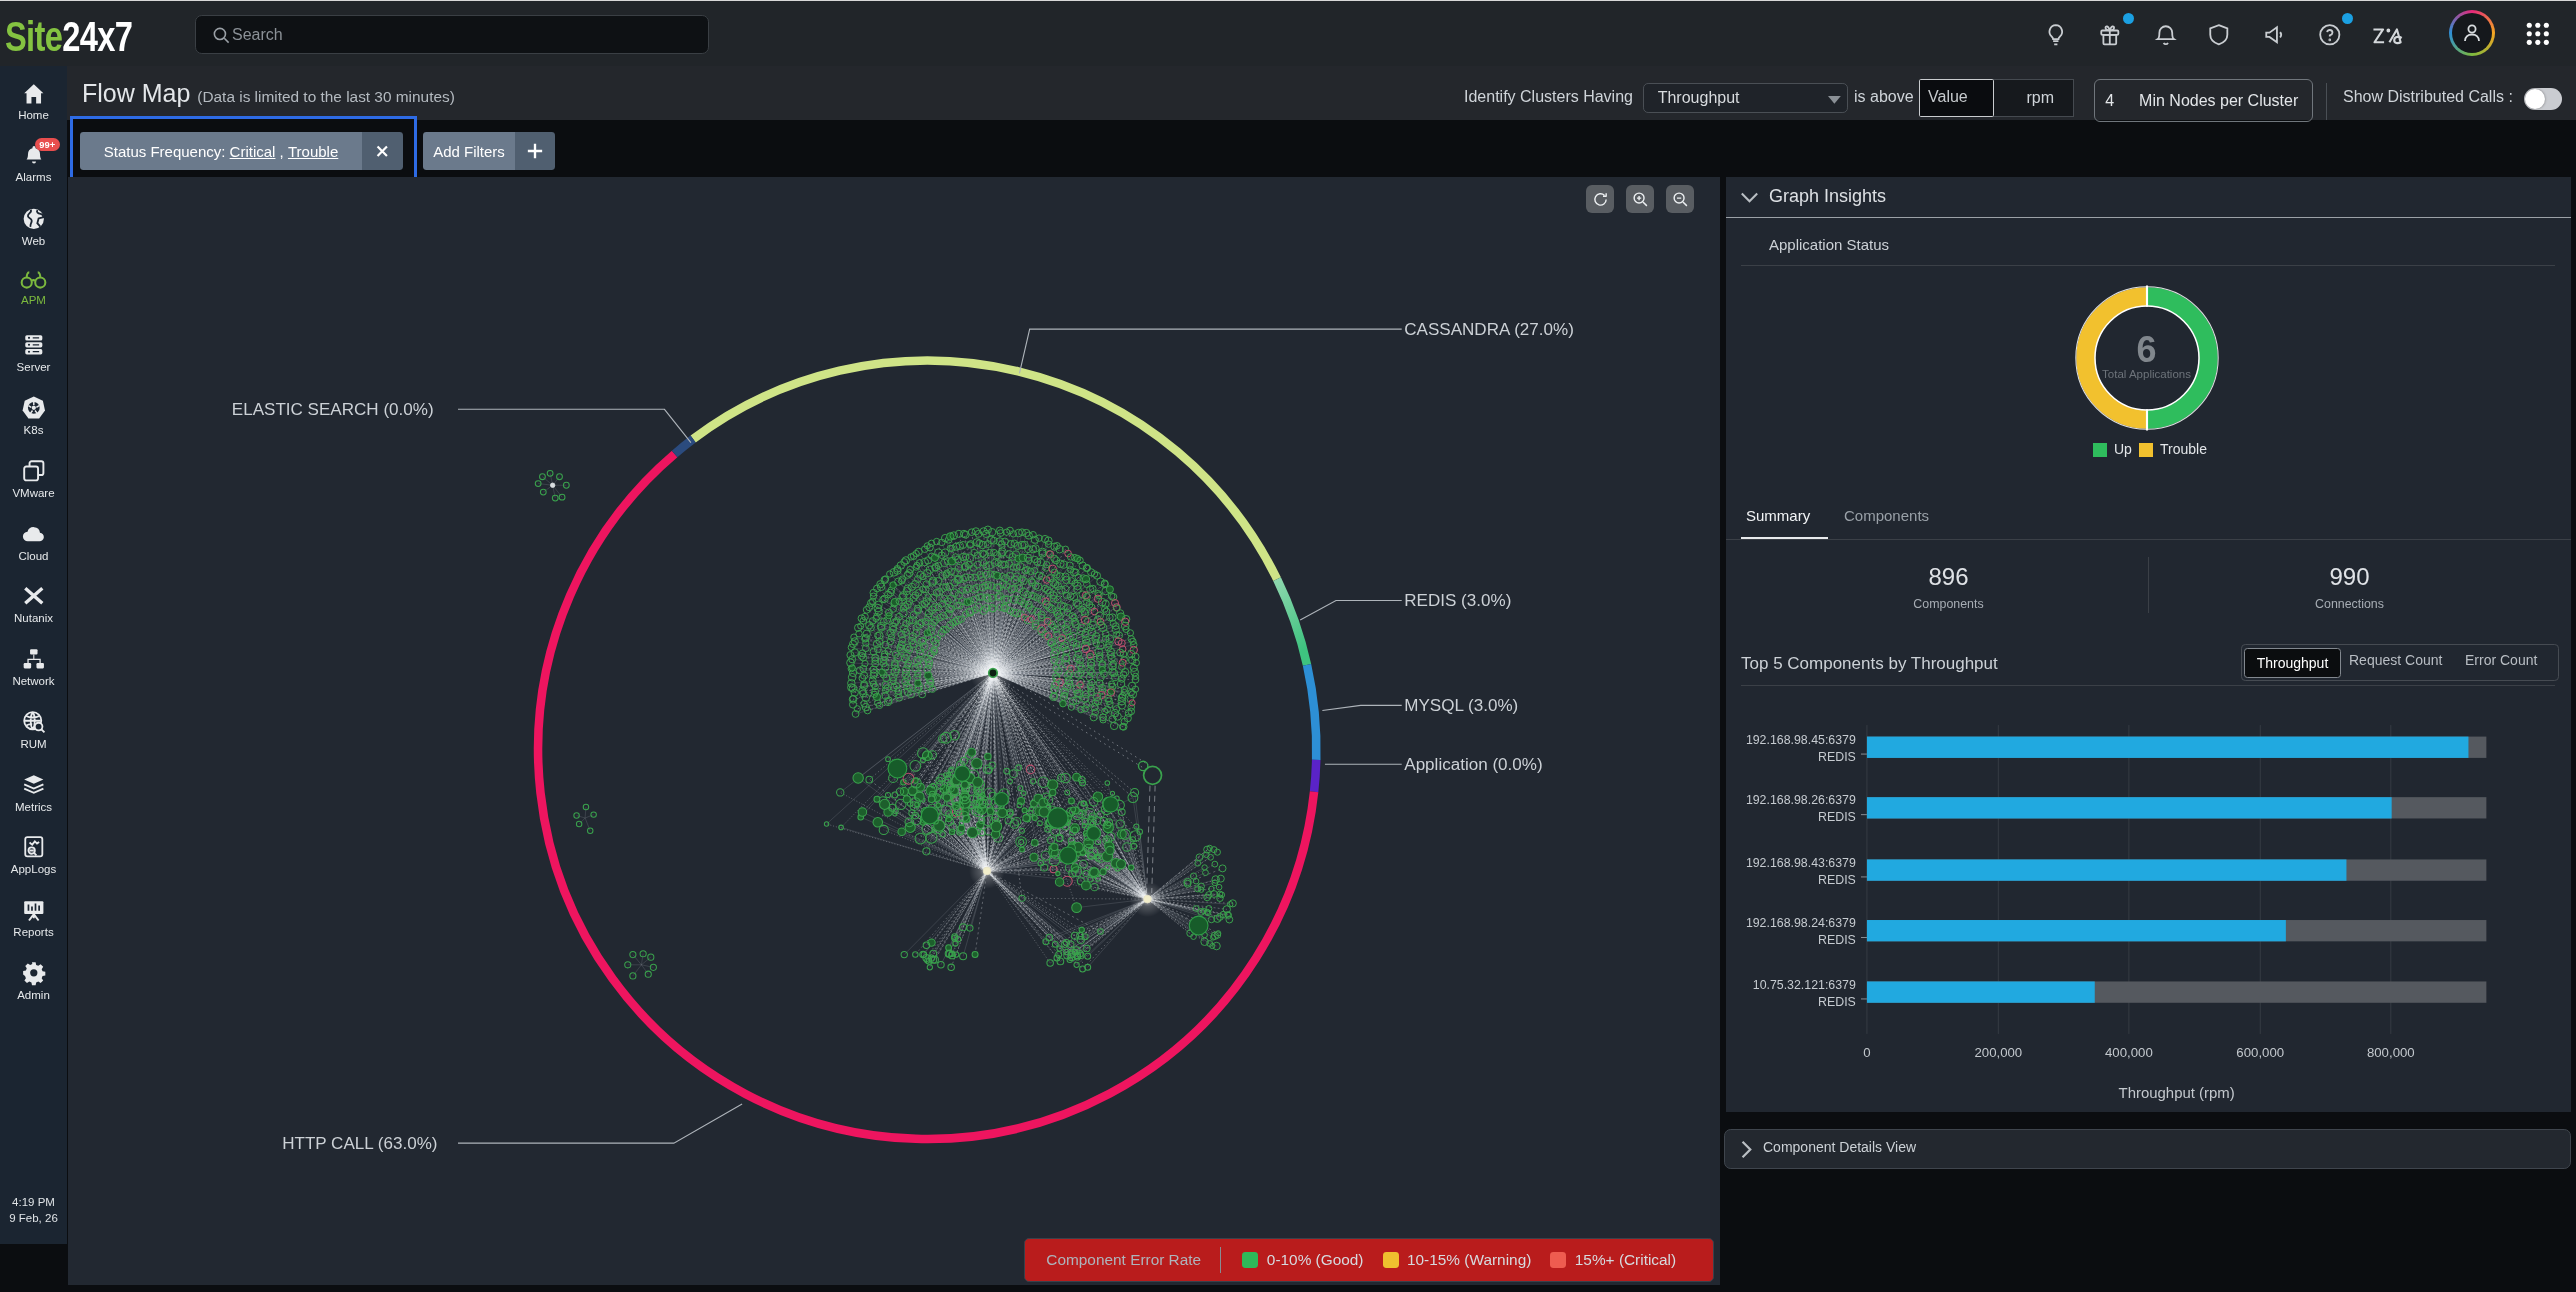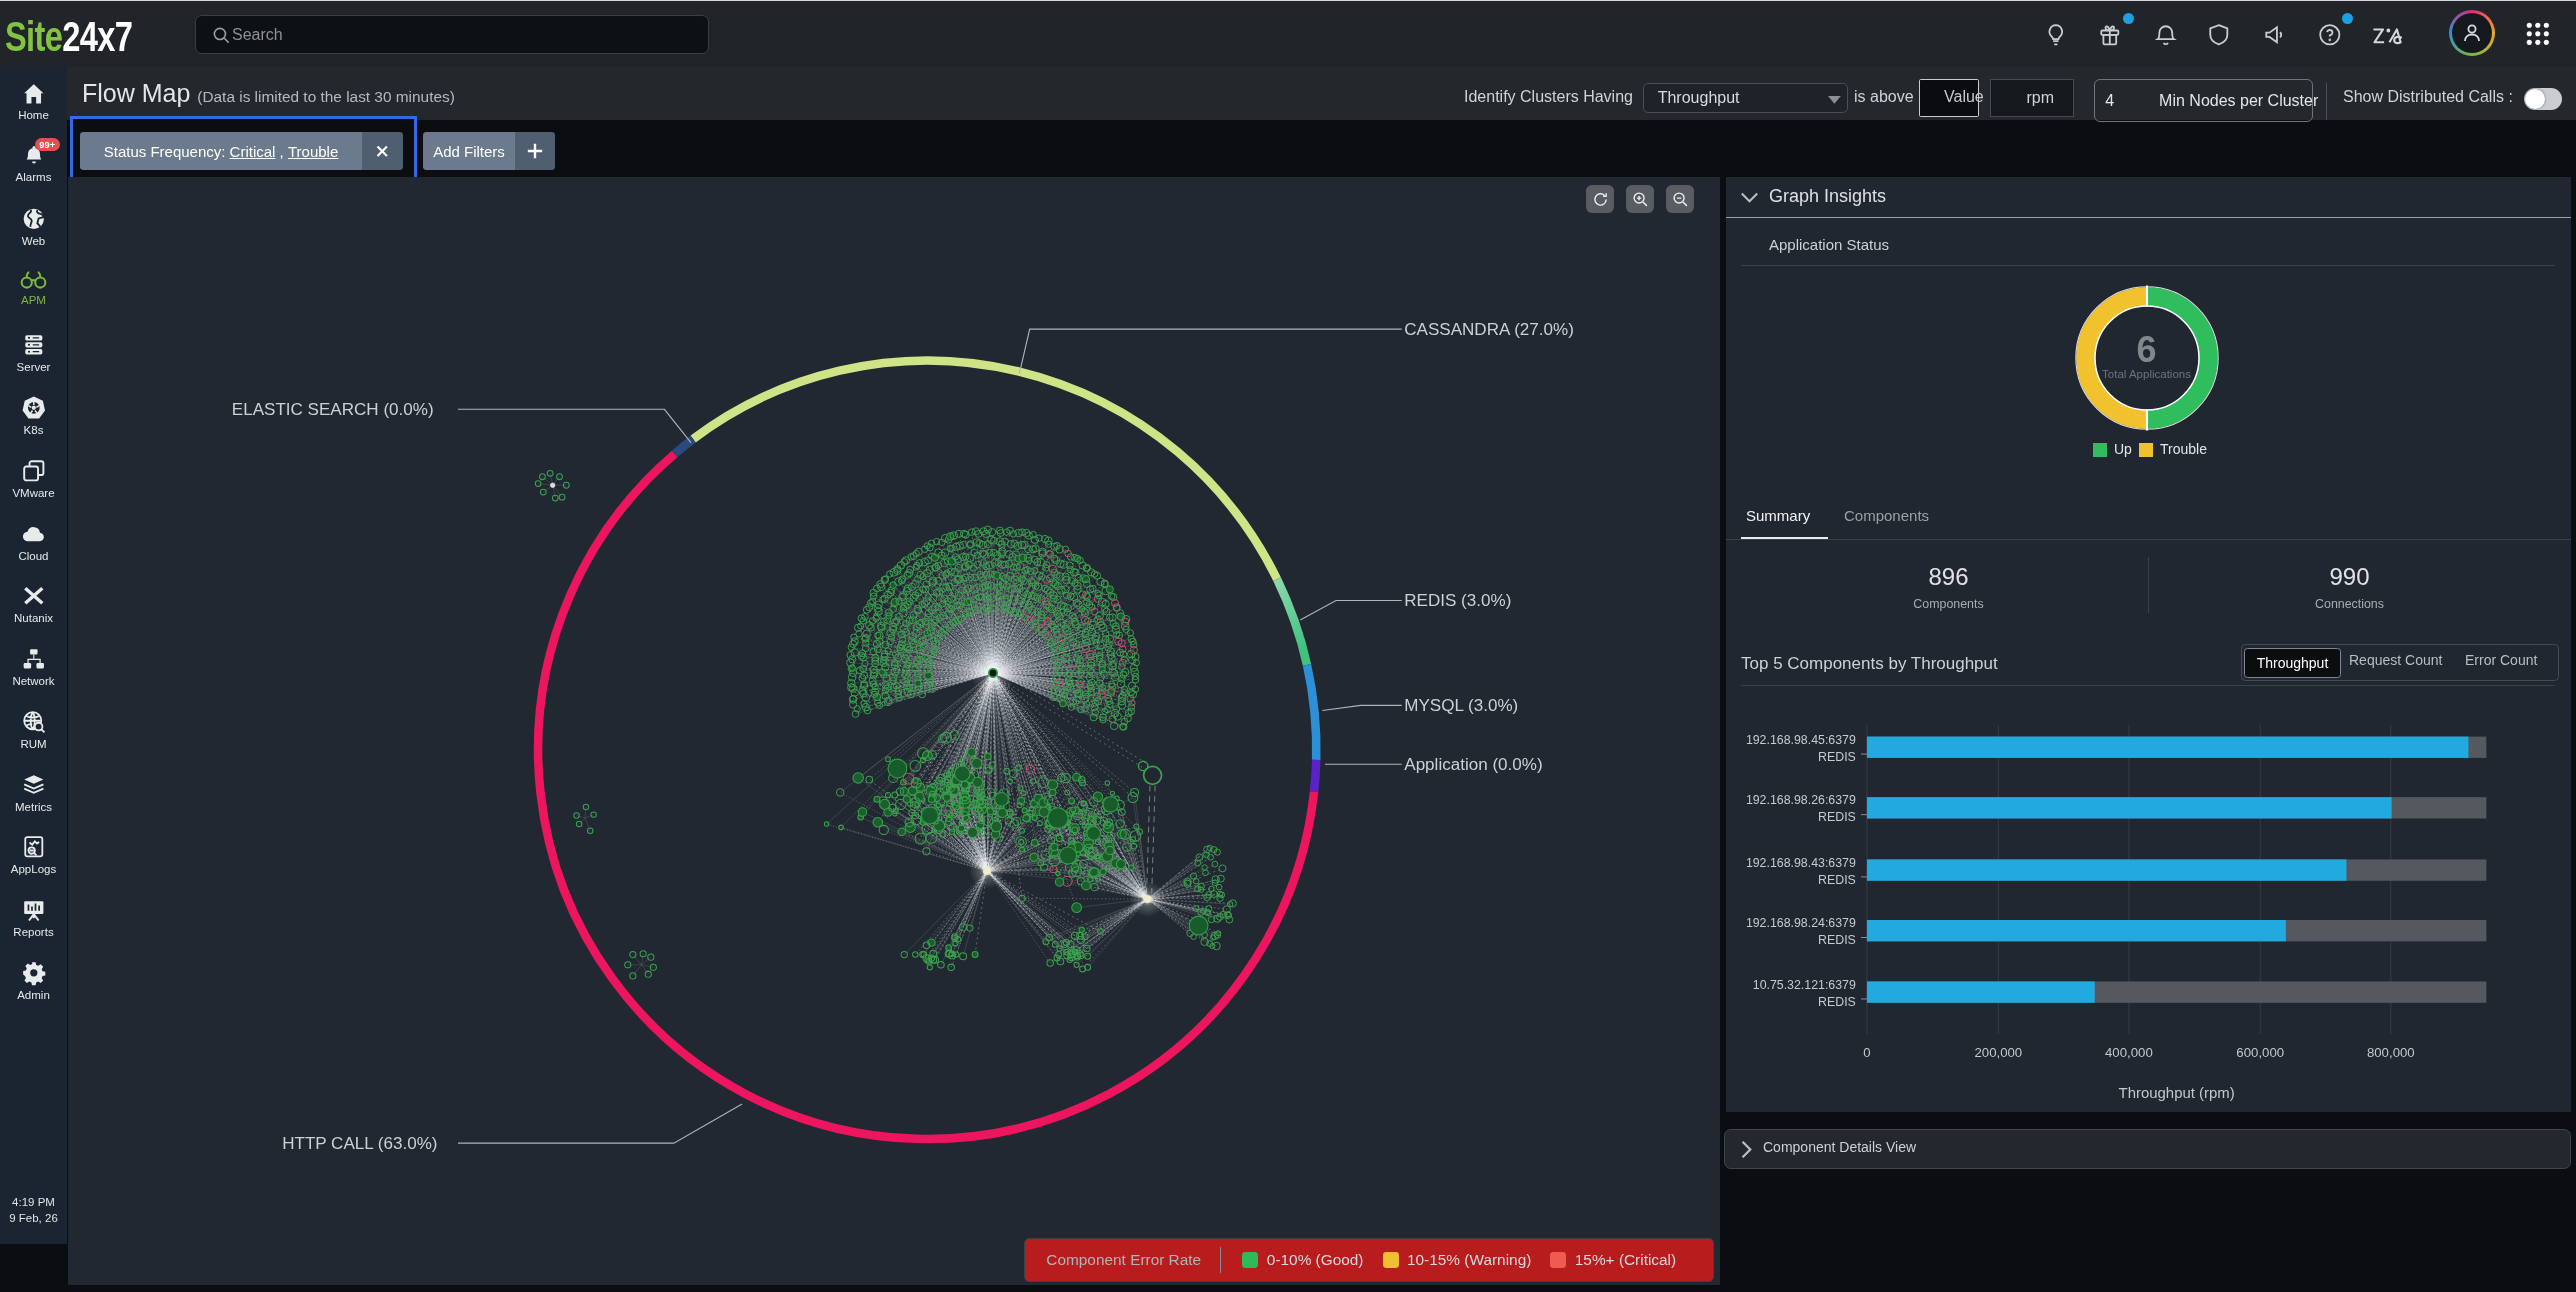--- a/index.html
+++ b/index.html
@@ -200,22 +200,22 @@
         <path d="M9.5 1v17M1 9.5h17"></path>
       </svg>
     </div>
 </div>
 <div class="abs" style="left:1464px;top:88px;font-size:16px;color:#cfd4d9">Identify Clusters Having</div>
 <div class="abs" style="left:1643px;top:83px;width:205px;height:30px;background:#1f2329;border:0.9px solid #4a4f55;border-radius:5.1px;color:#d8dbde;font-size:16px;line-height:28px;padding-left:13.7px">Throughput<svg style="position:absolute;left:184px;top:12px" width="12.8" height="7.7" viewBox="0 0 15 9" fill="#8a9096">
       <path d="M0 0h15L7.5 9z"></path>
     </svg></div>
 <div class="abs" style="left:1854px;top:88px;font-size:16px;color:#cfd4d9">is above</div>
 <div class="abs" style="left:1990px;top:79px;width:84px;height:38px;background:#16191d;border:0.9px solid #454a50;color:#cfd4d9;font-size:16px;line-height:36px;text-align:right;padding-right:19px;box-sizing:border-box">rpm</div>
-<div class="abs" style="left:1919px;top:79px;width:60px;height:38px;background:#0a0c0f;border:1.7px solid #c9cccf;border-radius:1.7px;color:#c6cacd;font-size:16px;line-height:34px;padding-left:24px">Value</div>
-<div class="abs" style="left:2094px;top:79px;width:219px;height:43px;border:0.9px solid #70767c;border-radius:6px;color:#e3e6e9;font-size:16px;line-height:41px;padding-left:10.2px">4<span style="margin-left:45px;white-space:nowrap">Min Nodes per Cluster</span></div>
+<div class="abs" style="left:1919px;top:79px;width:75px;height:38px;background:#0a0c0f;border:1.7px solid #c9cccf;border-radius:1.7px;color:#c6cacd;font-size:16px;line-height:34px;padding-left:8px">Value</div>
+<div class="abs" style="left:2094px;top:79px;width:219px;height:43px;border:0.9px solid #70767c;border-radius:6px;color:#e3e6e9;font-size:16px;line-height:41px;padding-left:10.2px">4<span style="margin-left:25px;white-space:nowrap">Min Nodes per Cluster</span></div>
 <div class="abs" style="left:2326px;top:83px;width:0.9px;height:37px;background:#4a4f55"></div>
 <div class="abs" style="left:2343px;top:88px;font-size:16px;color:#cfd4d9">Show Distributed Calls :</div>
 <div class="abs" style="left:2524px;top:88px;width:38px;height:22px;border-radius:11px;background:#caccd1">
     <div class="abs" style="left:0.9px;top:0.9px;width:20.5px;height:20.5px;border-radius:50%;background:#fff;box-shadow:0 0 2.6px rgba(0,0,0,.45)"></div>
   </div>
 
 <div id="map"></div>
 <svg width="1652" height="1108" viewBox="80 207 1936 1298" style="position:absolute;left:68px;top:177px">
 <path d="M1164 788L1093 807M1164 788L1091 799M1164 788L1088 791M1164 788L1089 775M1164 788L1087 771M1164 788L1095 761M1164 788L1097 754M1164 788L1095 750M1164 788L1099 747M1164 788L1106 737M1164 788L1109 737M1164 788L1120 728M1164 788L1127 725M1164 788L1132 719M1164 788L1137 716M1164 788L1143 714M1164 788L1153 715M1164 788L1156 712M1164 788L1173 711M1164 788L1177 711M1164 788L1178 712M1164 788L1188 717M1164 788L1192 718M1164 788L1197 719M1164 788L1205 726M1164 788L1209 725M1164 788L1221 739M1164 788L1225 743M1164 788L1233 752M1164 788L1232 753M1164 788L1236 757M1164 788L1238 762M1164 788L1236 766M1164 788L1241 775M1164 788L1238 792M1164 788L1239 795M1164 788L1242 799M1164 788L1237 802M1164 788L1236 807M1164 788L1236 815M1164 788L1076 800M1164 788L1075 793M1164 788L1073 783M1164 788L1077 780M1164 788L1078 772M1164 788L1079 765M1164 788L1078 760M1164 788L1082 750M1164 788L1087 741M1164 788L1097 726M1164 788L1102 723M1164 788L1112 719M1164 788L1115 713M1164 788L1125 709M1164 788L1128 704M1164 788L1134 705M1164 788L1137 704M1164 788L1142 702M1164 788L1151 699M1164 788L1157 699M1164 788L1163 700M1164 788L1170 699M1164 788L1178 702M1164 788L1181 702M1164 788L1194 702M1164 788L1206 708M1164 788L1206 711M1164 788L1210 714M1164 788L1216 716M1164 788L1221 720M1164 788L1221 723M1164 788L1228 727M1164 788L1228 728M1164 788L1233 731M1164 788L1235 734M1164 788L1238 737M1164 788L1239 743M1164 788L1248 756M1164 788L1249 770M1164 788L1255 783M1164 788L1252 791M1164 788L1251 804M1164 788L1068 813M1164 788L1064 810M1164 788L1066 805M1164 788L1061 798M1164 788L1062 790M1164 788L1063 767M1164 788L1064 758M1164 788L1080 729M1164 788L1085 728M1164 788L1088 723M1164 788L1089 718M1164 788L1093 714M1164 788L1100 711M1164 788L1107 701M1164 788L1111 704M1164 788L1115 701M1164 788L1119 694M1164 788L1124 697M1164 788L1133 691M1164 788L1135 689M1164 788L1145 688M1164 788L1155 686M1164 788L1158 685M1164 788L1169 688M1164 788L1180 686M1164 788L1189 689M1164 788L1195 689M1164 788L1204 696M1164 788L1209 697M1164 788L1221 702M1164 788L1226 704M1164 788L1227 708M1164 788L1239 716M1164 788L1240 719M1164 788L1242 722M1164 788L1244 729M1164 788L1251 731M1164 788L1249 736M1164 788L1251 739M1164 788L1264 766M1164 788L1262 771M1164 788L1266 773M1164 788L1264 790M1164 788L1262 807M1164 788L1265 812M1164 788L1263 812M1164 788L1262 820M1164 788L1258 821M1164 788L1256 828M1164 788L1054 817M1164 788L1053 809M1164 788L1051 803M1164 788L1049 787M1164 788L1049 776M1164 788L1050 766M1164 788L1057 755M1164 788L1058 749M1164 788L1057 743M1164 788L1060 736M1164 788L1062 730M1164 788L1066 727M1164 788L1070 726M1164 788L1076 715M1164 788L1076 713M1164 788L1081 708M1164 788L1088 699M1164 788L1094 700M1164 788L1098 694M1164 788L1106 688M1164 788L1109 687M1164 788L1123 679M1164 788L1124 678M1164 788L1138 676M1164 788L1151 676M1164 788L1156 673M1164 788L1161 672M1164 788L1166 673M1164 788L1169 674M1164 788L1179 677M1164 788L1198 678M1164 788L1214 686M1164 788L1225 689M1164 788L1228 691M1164 788L1235 701M1164 788L1244 709M1164 788L1247 710M1164 788L1268 735M1164 788L1272 743M1164 788L1274 752M1164 788L1272 756M1164 788L1279 776M1164 788L1278 785M1164 788L1280 788M1164 788L1277 793M1164 788L1278 803M1164 788L1279 811M1164 788L1272 830M1164 788L1041 822M1164 788L1038 815M1164 788L1038 808M1164 788L1040 806M1164 788L1038 802M1164 788L1039 794M1164 788L1034 787M1164 788L1036 773M1164 788L1037 769M1164 788L1038 755M1164 788L1045 746M1164 788L1044 741M1164 788L1047 737M1164 788L1047 734M1164 788L1049 729M1164 788L1054 722M1164 788L1061 710M1164 788L1064 708M1164 788L1066 704M1164 788L1071 700M1164 788L1105 674M1164 788L1124 665M1164 788L1132 663M1164 788L1136 661M1164 788L1141 665M1164 788L1146 661M1164 788L1156 663M1164 788L1166 659M1164 788L1175 661M1164 788L1178 661M1164 788L1183 660M1164 788L1192 664M1164 788L1196 663M1164 788L1204 667M1164 788L1218 674M1164 788L1221 675M1164 788L1237 684M1164 788L1250 697M1164 788L1262 706M1164 788L1264 708M1164 788L1275 727M1164 788L1280 740M1164 788L1284 748M1164 788L1290 756M1164 788L1292 777M1164 788L1292 779M1164 788L1292 784M1164 788L1290 793M1164 788L1289 800M1164 788L1286 816M1164 788L1287 821M1164 788L1283 828M1164 788L1284 834M1164 788L1282 840M1164 788L1031 826M1164 788L1028 816M1164 788L1026 810M1164 788L1023 797M1164 788L1026 773M1164 788L1026 770M1164 788L1029 744M1164 788L1033 735M1164 788L1033 733M1164 788L1042 717M1164 788L1047 713M1164 788L1048 707M1164 788L1049 705M1164 788L1054 704M1164 788L1058 699M1164 788L1064 689M1164 788L1073 684M1164 788L1076 678M1164 788L1082 675M1164 788L1087 671M1164 788L1090 667M1164 788L1096 665M1164 788L1116 657M1164 788L1123 655M1164 788L1137 653M1164 788L1142 647M1164 788L1146 650M1164 788L1160 647M1164 788L1165 647M1164 788L1183 649M1164 788L1191 649M1164 788L1206 656M1164 788L1213 655M1164 788L1220 658M1164 788L1234 666M1164 788L1249 675M1164 788L1250 679M1164 788L1256 680M1164 788L1260 683M1164 788L1263 686M1164 788L1269 696M1164 788L1280 711M1164 788L1283 716M1164 788L1289 721M1164 788L1290 728M1164 788L1296 748M1164 788L1305 777M1164 788L1304 780M1164 788L1304 787M1164 788L1306 788M1164 788L1307 793M1164 788L1303 801M1164 788L1304 804M1164 788L1303 809M1164 788L1300 821M1164 788L1301 825M1164 788L1293 840M1164 788L1293 843M1164 788L1013 803M1164 788L1013 801M1164 788L1008 785M1164 788L1012 783M1164 788L1014 777M1164 788L1015 759M1164 788L1015 753M1164 788L1015 747M1164 788L1021 735M1164 788L1023 727M1164 788L1027 724M1164 788L1037 701M1164 788L1041 696M1164 788L1044 694M1164 788L1045 691M1164 788L1047 685M1164 788L1053 681M1164 788L1057 680M1164 788L1058 678M1164 788L1064 673M1164 788L1066 671M1164 788L1067 667M1164 788L1074 664M1164 788L1084 658M1164 788L1100 647M1164 788L1104 650M1164 788L1108 647M1164 788L1121 640M1164 788L1125 639M1164 788L1137 638M1164 788L1148 636M1164 788L1152 638M1164 788L1162 632M1164 788L1174 637M1164 788L1185 637M1164 788L1189 636M1164 788L1193 639M1164 788L1205 643M1164 788L1211 643M1164 788L1230 648M1164 788L1238 656M1164 788L1243 660M1164 788L1247 661M1164 788L1254 662M1164 788L1255 667M1164 788L1259 670M1164 788L1270 677M1164 788L1274 684M1164 788L1278 690M1164 788L1281 689M1164 788L1288 697M1164 788L1287 701M1164 788L1295 713M1164 788L1301 723M1164 788L1305 730M1164 788L1308 733M1164 788L1309 743M1164 788L1311 751M1164 788L1315 753M1164 788L1313 764M1164 788L1316 776M1164 788L1319 787M1164 788L1315 795M1164 788L1318 811M1164 788L1315 826M1164 788L1307 835M1164 788L1003 836M1164 788L998 800M1164 788L1000 788M1164 788L997 776M1164 788L999 772M1164 788L997 767M1164 788L1002 764M1164 788L998 758M1164 788L1002 751M1164 788L1001 746M1164 788L1006 735M1164 788L1012 727M1164 788L1014 722M1164 788L1023 704M1164 788L1024 698M1164 788L1032 684M1164 788L1037 679M1164 788L1043 672M1164 788L1048 670M1164 788L1052 666M1164 788L1060 658M1164 788L1068 652M1164 788L1071 651M1164 788L1084 643M1164 788L1092 636M1164 788L1104 635M1164 788L1108 630M1164 788L1112 632M1164 788L1144 622M1164 788L1156 625M1164 788L1163 623M1164 788L1172 621M1164 788L1188 625M1164 788L1194 624M1164 788L1198 623M1164 788L1203 624M1164 788L1225 631M1164 788L1229 633M1164 788L1239 639M1164 788L1255 652M1164 788L1260 653M1164 788L1274 665M1164 788L1279 670M1164 788L1286 674M1164 788L1290 681M1164 788L1296 692M1164 788L1301 690M1164 788L1307 706M1164 788L1309 711M1164 788L1313 718M1164 788L1314 722M1164 788L1320 725M1164 788L1319 728M1164 788L1319 733M1164 788L1320 737M1164 788L1328 751M1164 788L1329 755M1164 788L1329 782M1164 788L1330 787M1164 788L1331 807M1164 788L1326 811M1164 788L1317 851M1164 788L1168 974M1164 788L1093 947M1157 1020L1093 947M1157 1020L1110 918M1164 788L1145 925M1157 1020L1116 974M1157 1020L1095 934M1157 1020L1121 919M1157 1020L1092 981M1157 1020L1177 951M1157 1020L1138 926M1157 1020L1049 953M1164 788L985 928M1164 788L1125 975M1157 1020L1125 975M1164 788L1131 950M1157 1020L1131 950M1157 1020L1122 951M1157 1020L1210 950M1164 788L1196 937M1157 1020L1196 937M1164 788L1122 917M1157 1020L1122 917M1157 1020L1152 944M1164 788L1197 938M1164 788L1180 903M1164 788L1093 923M1157 1020L1093 923M1164 788L1213 958M1157 1020L1213 958M1164 788L1103 939M1164 788L1049 931M1157 1020L1049 931M1157 1020L1205 960M1157 1020L1085 951M1157 1020L1148 927M1164 788L1224 1016M1164 788L1170 937M1164 788L1116 903M1157 1020L1160 929M1164 788L1105 865M1157 1020L1105 865M1157 1020L1112 959M1157 1020L1082 963M1164 788L1170 981M1164 788L1091 926M1157 1020L1091 926M1157 1020L1207 953M1164 788L1194 899M1164 788L1212 941M1157 1020L1098 934M1164 788L1133 959M1164 788L1112 934M1164 788L1130 924M1157 1020L1107 924M1157 1020L1204 958M1157 1020L1101 914M1164 788L1067 969M1157 1020L1067 969M1164 788L1234 919M1157 1020L1123 924M1164 788L1118 931M1157 1020L1118 931M1164 788L1114 932M1157 1020L1114 932M1164 788L1226 944M1164 788L1149 936M1157 1020L1149 966M1157 1020L1099 958M1164 788L1184 915M1157 1020L1234 928M1164 788L1109 908M1157 1020L1109 908M1157 1020L1197 986M1164 788L1150 934M1164 788L1136 885M1164 788L1151 948M1157 1020L1104 911M1164 788L1209 947M1164 788L1119 861M1157 1020L1226 933M1157 1020L1127 964M1164 788L1100 971M1157 1020L1100 971M1157 1020L1286 961M1157 1020L1092 951M1164 788L1050 950M1157 1020L1050 950M1164 788L1117 925M1157 1020L1117 925M1164 788L1059 916M1157 1020L1147 926M1164 788L1121 937M1157 1020L1060 927M1157 1020L1169 968M1164 788L1159 973M1157 1020L1159 973M1164 788L1133 922M1164 788L1161 950M1157 1020L1069 952M1157 1020L1117 969M1164 788L1082 882M1164 788L1070 926M1157 1020L1070 926M1157 1020L1065 912M1164 788L1178 938M1157 1020L1178 938M1164 788L1159 939M1157 1020L1082 937M1164 788L1115 902M1157 1020L1115 902M1164 788L1087 971M1164 788L1137 912M1157 1020L1137 912M1164 788L1119 916M1157 1020L1119 916M1157 1020L1158 886M1164 788L1267 953M1157 1020L1267 953M1157 1020L1121 944M1164 788L1009 957M1157 1020L1009 957M1164 788L1145 894M1157 1020L1041 931M1164 788L1196 923M1157 1020L1196 923M1157 1020L1112 907M1164 788L1112 953M1157 1020L1112 953M1157 1020L1147 948M1164 788L1092 936M1164 788L1114 918M1157 1020L1114 918M1157 1020L1128 909M1164 788L1072 944M1164 788L1130 956M1157 1020L1066 963M1157 1020L1114 940M1157 1020L1167 977M1164 788L1175 934M1157 1020L1115 929M1164 788L1144 935M1157 1020L1144 935M1157 1020L1208 901M1157 1020L1151 975M1164 788L1086 997M1157 1020L1131 940M1164 788L1113 962M1164 788L1111 913M1157 1020L1111 913M1164 788L1055 927M1157 1020L1055 927M1157 1020L1211 915M1157 1020L986 969M1157 1020L1041 951M1157 1020L1073 955M1157 1020L1119 926M1157 1020L1219 964M1164 788L1146 935M1157 1020L1110 934M1164 788L1217 935M1157 1020L1158 961M1157 1020L1197 986M1157 1020L1121 914M1164 788L1151 961M1157 1020L1078 933M1157 1020L1131 935M1164 788L1200 929M1157 1020L1124 950M1157 1020L1114 923M1164 788L1073 897M1157 1020L1198 973M1164 788L1006 911M1157 1020L1006 911M1164 788L1011 951M1157 1020L1011 951M1157 1020L1029 963M1157 1020L1102 928M1164 788L1184 953M1157 1020L1184 953M1164 788L1168 968M1157 1020L1073 940M1164 788L1041 889M1164 788L1174 944M1164 788L1147 951M1157 1020L1147 951M1164 788L1184 951M1164 788L969 965M1164 788L1150 941M1157 1020L1150 941M1164 788L1082 890M1157 1020L1201 949M1157 1020L1120 1105M1157 1020L1112 1110M1157 1020L1103 1130M1157 1020L1094 1117M1157 1020L1083 1118M1157 1020L1060 1118M1157 1020L1090 1133M1157 1020L1119 1097M1157 1020L1116 1117M1157 1020L1086 1107M1157 1020L1137 1087M1157 1020L1129 1120M1157 1020L1112 1117M1157 1020L1129 1086M1345 1053L1297 948M1345 1053L1277 971M1345 1053L1299 969M1345 1053L1223 940M1345 1053L1312 943M1345 1053L1229 946M1345 1053L1298 940M1345 1053L1298 937M1345 1053L1328 934M1345 1053L1313 965M1345 1053L1269 998M1345 1053L1298 984M1345 1053L1235 1018M1345 1053L1256 938M1345 1053L1315 977M1345 1053L1249 968M1345 1053L1278 991M1345 1053L1269 917M1345 1053L1272 962M1345 1053L1273 976M1345 1053L1267 1032M1345 1053L1258 991M1345 1053L1250 957M1345 1053L1319 977M1345 1053L1251 964M1345 1053L1271 941M1345 1053L1237 973M1345 1053L1242 981M1345 1053L1267 994M1345 1053L1257 991M1345 1053L1257 1023M1345 1053L1262 1063M1345 1053L1287 986M1345 1053L1330 928M1345 1053L1302 980M1345 1053L1264 1000M1345 1053L1336 974M1345 1053L1226 1002M1345 1053L1283 1022M1345 1053L1233 950M1345 1053L1234 963M1345 1053L1261 949M1345 1053L1298 966M1345 1053L1218 950M1345 1053L1249 911M1345 1053L1298 1003M1345 1053L1255 951M1345 1053L1308 1011M1345 1053L1252 963M1345 1053L1279 958M1345 1053L1298 917M1345 1053L1242 982M1345 1053L1262 1021M1345 1053L1282 1021M1345 1053L1300 991M1345 1053L1298 984M1345 1053L1271 967M1345 1053L1273 1037M1345 1053L1301 996M1345 1053L1270 1012M1345 1053L1300 963M1345 1053L1235 966M1345 1053L1278 970M1345 1053L1251 928M1345 1053L1268 913M1345 1053L1256 993M1345 1053L1298 1016M1345 1053L1294 962M1345 1053L1278 952M1345 1053L1232 984M1345 1053L1236 1008M1345 1053L1258 948M1345 1053L1198 995M1345 1053L1275 980M1345 1053L1259 1006M1157 1020L1273 1023M1157 1020L1299 969M1157 1020L1281 965M1157 1020L1229 946M1157 1020L1254 1016M1157 1020L1298 937M1157 1020L1328 934M1157 1020L1287 1005M1157 1020L1235 1018M1157 1020L1290 1005M1157 1020L1256 938M1157 1020L1258 1004M1157 1020L1315 977M1157 1020L1249 968M1157 1020L1272 962M1157 1020L1267 1032M1157 1020L1279 1002M1157 1020L1258 991M1157 1020L1321 992M1345 1053L1243 1126M1345 1053L1231 1128M1345 1053L1226 1103M1345 1053L1275 1120M1345 1053L1256 1118M1345 1053L1268 1089M1345 1053L1255 1106M1345 1053L1272 1097M1345 1053L1251 1119M1345 1053L1256 1121M1345 1053L1262 1113M1345 1053L1258 1116M1345 1053L1274 1111M1345 1053L1290 1091M1345 1053L1250 1115M1345 1053L1262 1130M1345 1053L1275 1133M1345 1053L1230 1098M1157 1020L1243 1126M1157 1020L1226 1103M1157 1020L1275 1120M1157 1020L1254 1124M1157 1020L1256 1118M1157 1020L1260 1096M1157 1020L1250 1104M1157 1020L1256 1121M1157 1020L1262 1113M1157 1020L1258 1116M1157 1020L1274 1111M1157 1020L1262 1130M1157 1020L1267 1119M1157 1020L1230 1098M1345 1053L1414 1001M1345 1053L1415 995M1345 1053L1408 1042M1345 1053L1399 1026M1345 1053L1424 1034M1345 1053L1442 1059M1345 1053L1404 1041M1345 1053L1425 1030M1345 1053L1441 1077M1345 1053L1415 1051M1345 1053L1404 1011M1345 1053L1418 1105M1345 1053L1411 1067M1345 1053L1408 1038M1345 1053L1408 1068M1345 1053L1402 1032M1345 1053L1427 998M1345 1053L1424 1096M1345 1053L1417 1048M1345 1053L1412 1016M1345 1053L1426 1108M1345 1053L1423 995M1345 1053L1413 1022M1345 1053L1420 1077M1345 1053L1427 1076M1345 1053L1440 1072M1345 1053L1412 1095M1345 1053L1403 1082M1345 1053L1416 1069M1345 1053L1422 1098M648 568L645 554M648 568L656 558M648 568L664 568M648 568L659 582M648 568L651 583M648 568L637 576M648 568L631 566M648 568L636 558M686 958L687 945M686 958L696 954M686 958L692 973M686 958L679 965M686 958L676 955M752 1130L754 1117M752 1130L763 1121M752 1130L766 1133M752 1130L760 1141M752 1130L742 1143M752 1130L736 1130M752 1130L742 1118" stroke="rgba(215,220,225,0.30)" stroke-width="0.55" fill="none"></path>
 <path d="M1162.6 788.3L1089 803M1163.2 787.4L1104 741M1164.0 787.3L1163 712M1165.9 786.2L1221 736M1161.3 788.8L1081 813M1160.1 786.3L1081 751M1162.6 785.9L1113 713M1164.2 787.4L1197 704M1167.9 787.2L1250 771M1165.4 788.4L1248 814M1160.6 787.7L1064 779M1161.5 786.9L1070 745M1162.5 783.9L1128 691M1164.2 787.2L1186 690M1166.0 787.1L1254 746M1164.6 788.0L1268 783M1160.7 788.3L1047 797M1162.8 787.7L1055 758M1163.5 787.1L1113 687M1164.4 784.3L1175 675M1165.3 785.0L1210 682M1164.3 787.7L1251 717M1166.0 787.3L1273 749M1167.5 788.5L1279 806M1163.2 788.0L1036 790M1159.9 785.8L1051 727M1161.2 784.5L1085 690M1162.4 784.5L1110 671M1164.0 786.9L1170 659M1164.7 786.9L1231 677M1165.7 786.4L1259 699M1168.1 786.1L1278 735M1164.6 788.0L1294 789M1163.3 788.1L1025 813M1161.3 787.8L1026 777M1160.7 786.5L1036 728M1163.7 787.6L1079 673M1163.1 784.6L1129 652M1164.3 783.7L1175 646M1166.1 783.8L1227 661M1166.9 785.5L1273 697M1166.8 786.9L1293 735M1167.2 787.5L1302 767M1162.2 788.5L1017 832M1160.4 788.1L1011 794M1160.5 786.9L1016 742M1162.4 786.9L1035 702M1163.0 785.0L1114 642M1164.0 785.2L1165 633M1165.6 784.0L1222 646M1166.8 785.1L1273 678M1165.1 787.6L1308 737M1164.6 788.0L1317 790M1164.4 788.1L1309 830M1163.6 788.1L1000 819M1160.3 787.9L998 783M1159.8 785.9L1016 714M1161.2 785.5L1038 678M1163.7 787.5L1087 639M1163.6 786.2L1130 625M1164.2 783.7L1173 624M1165.5 783.5L1218 630M1165.7 785.7L1263 654M1164.0 788.0L1295 684M1164.3 788.0L1329 761M1166.7 788.1L1331 796M1168.1 789.1L1326 833M1162.1 792.5L1110 918M1164.1 789.6L1177 951M1163.5 789.8L1122 951M1156.3 1016.7L1130 891M1157.8 1016.1L1180 903M1164.6 790.5L1205 960M1158.2 1017.2L1182 961M1163.7 789.1L1112 959M1157.6 1018.1L1194 899M1156.3 1017.4L1130 924M1163.3 790.2L1118 926M1163.9 788.7L1149 966M1158.2 1015.4L1184 915M1156.7 1015.8L1150 934M1162.8 790.2L1057 974M1165.3 789.9L1286 961M1162.1 790.4L1087 885M1163.8 788.7L1139 881M1156.3 1016.8L1146 973M1156.1 1016.1L1133 922M1155.3 1016.9L1082 882M1157.1 1017.0L1159 939M1163.6 789.5L1121 944M1154.6 1015.7L1108 932M1163.6 788.4L1047 911M1162.4 792.7L1114 940M1163.3 791.5L1137 911M1156.5 1017.7L1143 950M1165.4 791.9L1211 915M1162.8 790.2L1073 955M1157.6 1016.5L1169 946M1163.6 789.8L1131 935M1155.8 1015.3L1131 919M1157.4 1018.4L1177 930M1154.9 1016.4L1119 955M1163.6 789.0L1102 928M1155.6 1016.6L1122 937M1162.1 791.6L1094 920M1164.8 791.4L1201 949M1156.9 1020.2L1094 1124M1155.3 1024.0L1123 1100M1344.5 1052.3L1281 965M1342.7 1052.1L1287 1029M1343.3 1052.0L1258 1004M1341.1 1050.0L1279 1002M1343.5 1050.1L1326 1016M1341.6 1050.5L1270 997M1340.2 1051.6L1240 1023M1343.0 1051.2L1257 975M1343.7 1052.0L1256 985M1344.0 1049.7L1315 951M1340.6 1050.8L1238 1000M1344.1 1049.3L1329 991M1343.3 1052.1L1213 987M1159.3 1018.8L1299 945M1158.4 1020.1L1287 1029M1159.9 1018.0L1228 971M1158.0 1019.8L1301 992M1167.0 791.1L1312 943M1164.8 789.8L1261 1019M1164.4 788.5L1301 992M1166.2 791.1L1271 941M1165.2 790.6L1264 1000M1166.4 791.2L1298 966M1165.9 791.8L1257 975M1165.5 791.2L1256 985M1164.9 790.1L1241 958M1164.5 788.7L1278 952M1344.4 1053.3L1248 1106M1342.0 1054.8L1241 1118M1343.8 1053.9L1260 1115M1157.6 1020.4L1268 1089M1157.7 1020.8L1241 1118M1159.7 1022.6L1275 1133M1348.1 1054.9L1407 1091M1345.0 1053.0L1412 1103M1348.6 1053.7L1434 1071M1347.9 1052.8L1430 1047M1348.2 1051.8L1392 1035" stroke="rgba(235,238,242,0.5)" stroke-width="0.7" stroke-dasharray="2 3" stroke-dashoffset="0" fill="none"></path>

